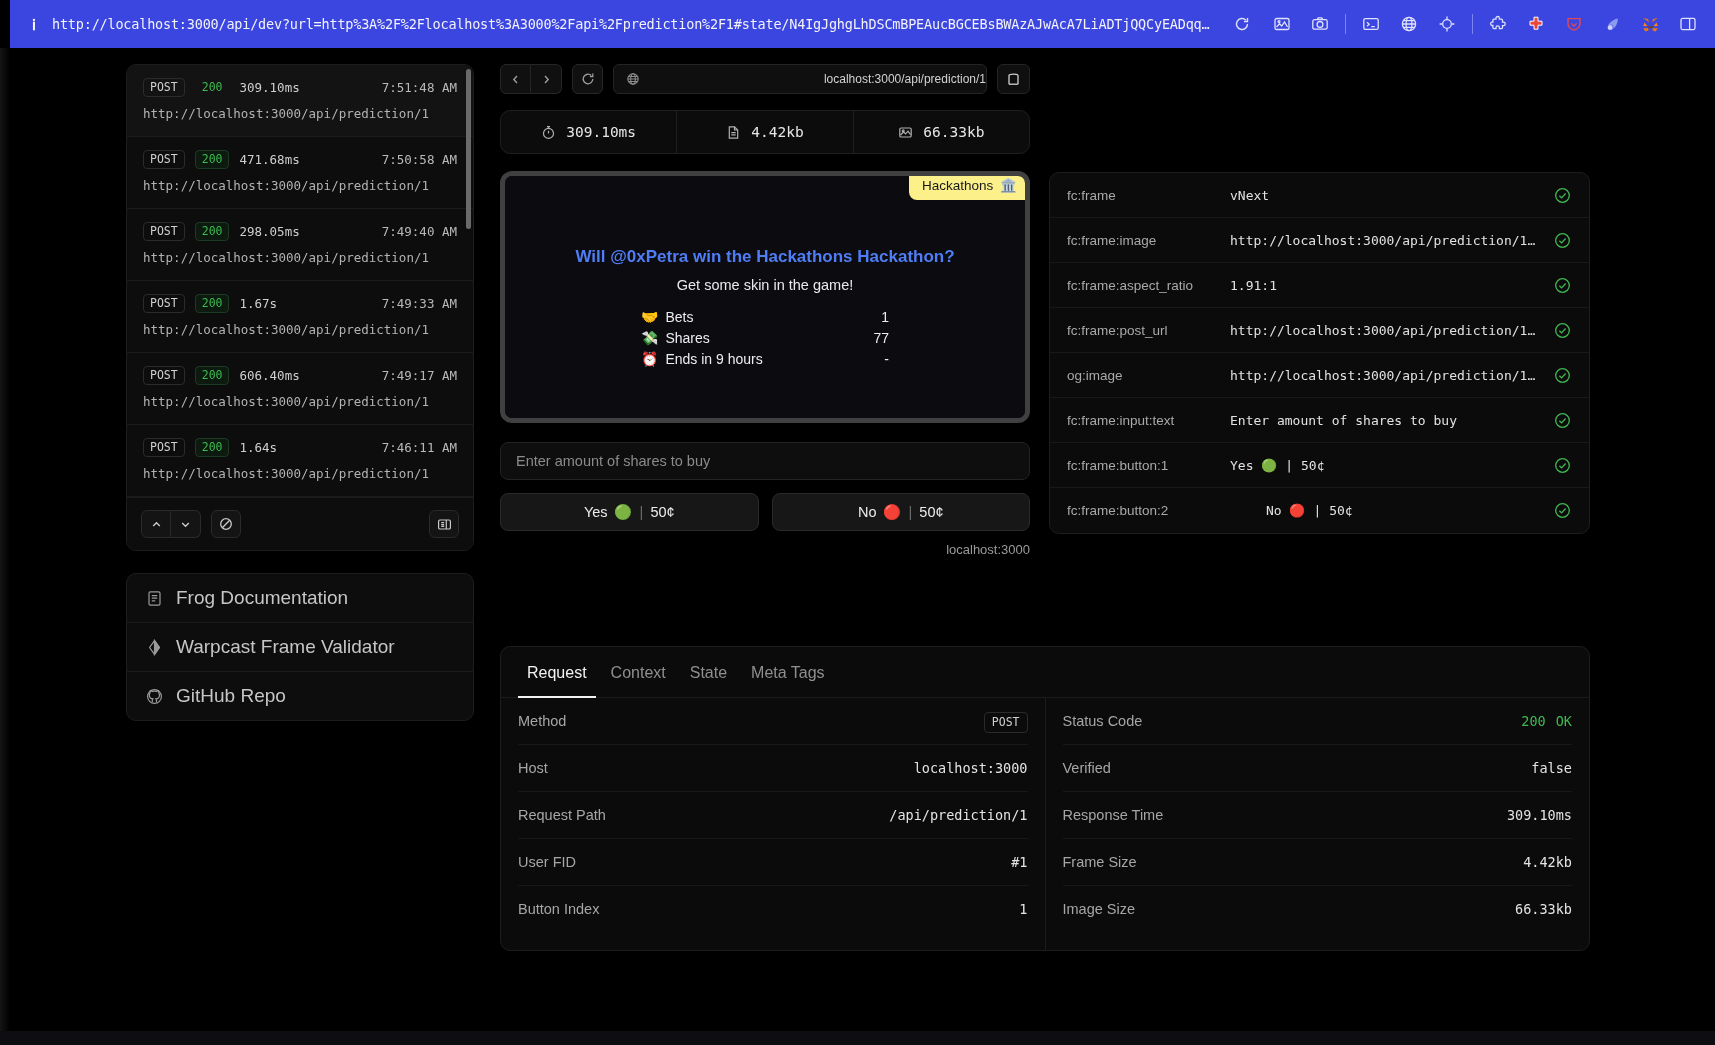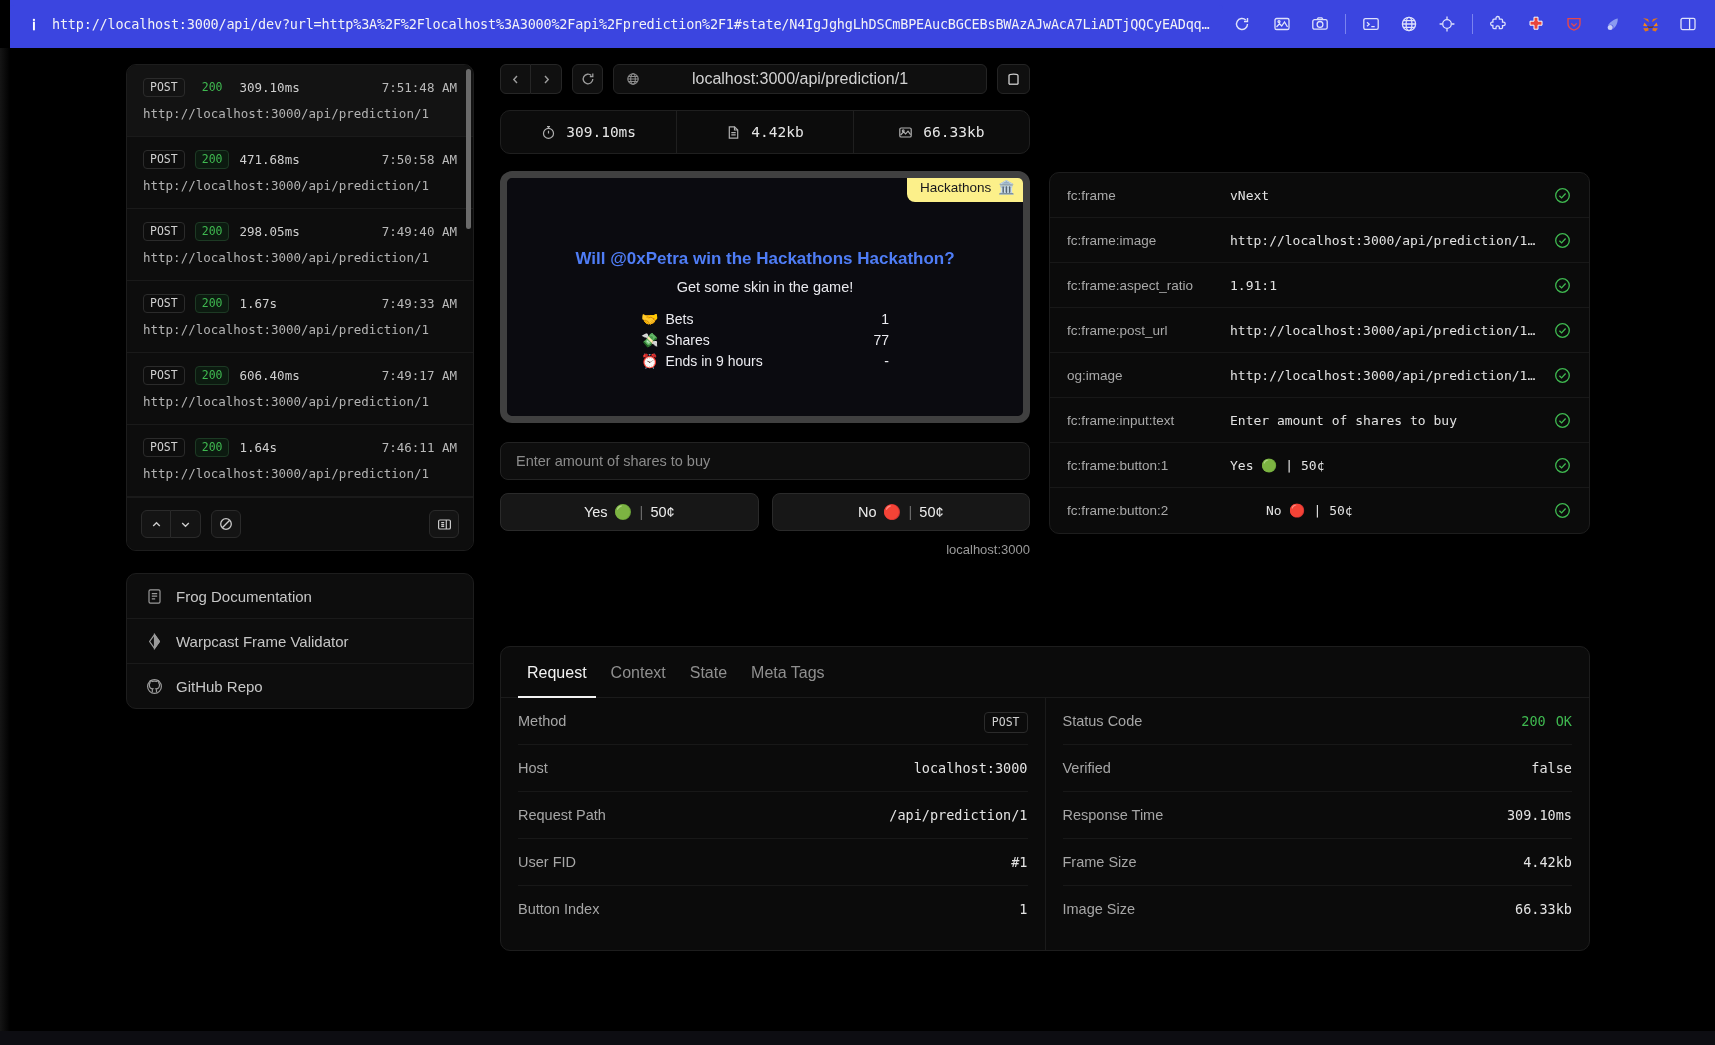--- a/index.html
+++ b/index.html
@@ -116,21 +116,21 @@
   .tb-btn.solo { border-radius: 6px; margin-left: 10px; }
   .tb-btn.right { margin-left: auto; border-radius: 6px; }
 
   #links-card {
     margin-top: 22px; background: #0d0d0d; border: 1px solid #1d1d1d;
     border-radius: 10px; overflow: hidden;
   }
   .link-row {
     display: flex; align-items: center; gap: 13px;
     padding: 13px 18px; border-bottom: 1px solid #1a1a1a;
-    color: #c6c6c6; font-size: 15px; cursor: pointer;
+    color: #c6c6c6; font-size: 19px; cursor: pointer;
   }
   .link-row:last-child { border-bottom: none; }
   .link-row .ic { width:18px; height:18px; display:flex;align-items:center;justify-content:center;color:#9a9a9a;}
 
   
   #center {
     position: absolute; left: 500px; top: 16px; width: 530px;
   }
   #nav-bar { display: flex; align-items: center; gap: 10px; }
   .nav-btn-group { display: flex; }
@@ -141,22 +141,22 @@
   .nav-btn-group .nav-btn:first-child { border-radius: 6px 0 0 6px; }
   .nav-btn-group .nav-btn:last-child { border-radius: 0 6px 6px 0; border-left: none; }
   .nav-btn.solo { border-radius: 6px; }
   #url-pill {
     flex: 1; height: 30px; background: #0f0f0f; border: 1px solid #242424;
     border-radius: 6px; display: flex; align-items: center; position: relative;
     padding: 0 12px;
   }
   #url-pill .globe { color: #8d8d8d; display:flex; }
   #url-pill .txt {
-    position: absolute; left: 0; right: 0; text-align: center;
-    font-size: 16px; color: #d2d2d2;
+    position: absolute; left: 0; right: 0; text-align: right;
+    font-size: 12px; color: #d2d2d2;
   }
   #home-btn {
     width: 33px; height: 30px; background: #0f0f0f; border: 1px solid #242424;
     border-radius: 6px; display: flex; align-items: center; justify-content: center;
     color: #cfcfcf; cursor: pointer;
   }
 
   #stats-bar {
     margin-top: 16px; display: flex;
     background: #0c0c0c; border: 1px solid #1f1f1f; border-radius: 10px;
@@ -165,21 +165,21 @@
   .stat {
     flex: 1; display: flex; align-items: center; justify-content: center; gap: 10px;
     padding: 13px 0; border-right: 1px solid #1f1f1f;
     font-family: "DejaVu Sans Mono", monospace; font-size: 14.5px; color: #e6e6e6;
   }
   .stat:last-child { border-right: none; }
   .stat .ic { color: #b0b0b0; display:flex; }
 
   #frame-card {
     margin-top: 17px; position: relative;
-    border: 7px solid #404040; border-radius: 12px;
+    border: 5px solid #404040; border-radius: 12px;
     background: #0b0b0f; height: 252px; overflow: hidden;
   }
   #frame-inner {
     position: absolute; inset: 0; background: #0b0b10; border-radius: 7px;
     display: flex; flex-direction: column; align-items: center;
   }
   #frame-badge {
     position: absolute; right: -5px; top: -5px;
     background: #fcf08a; color: #17171c;
     font-size: 13.5px; padding: 6px 13px 7px;

